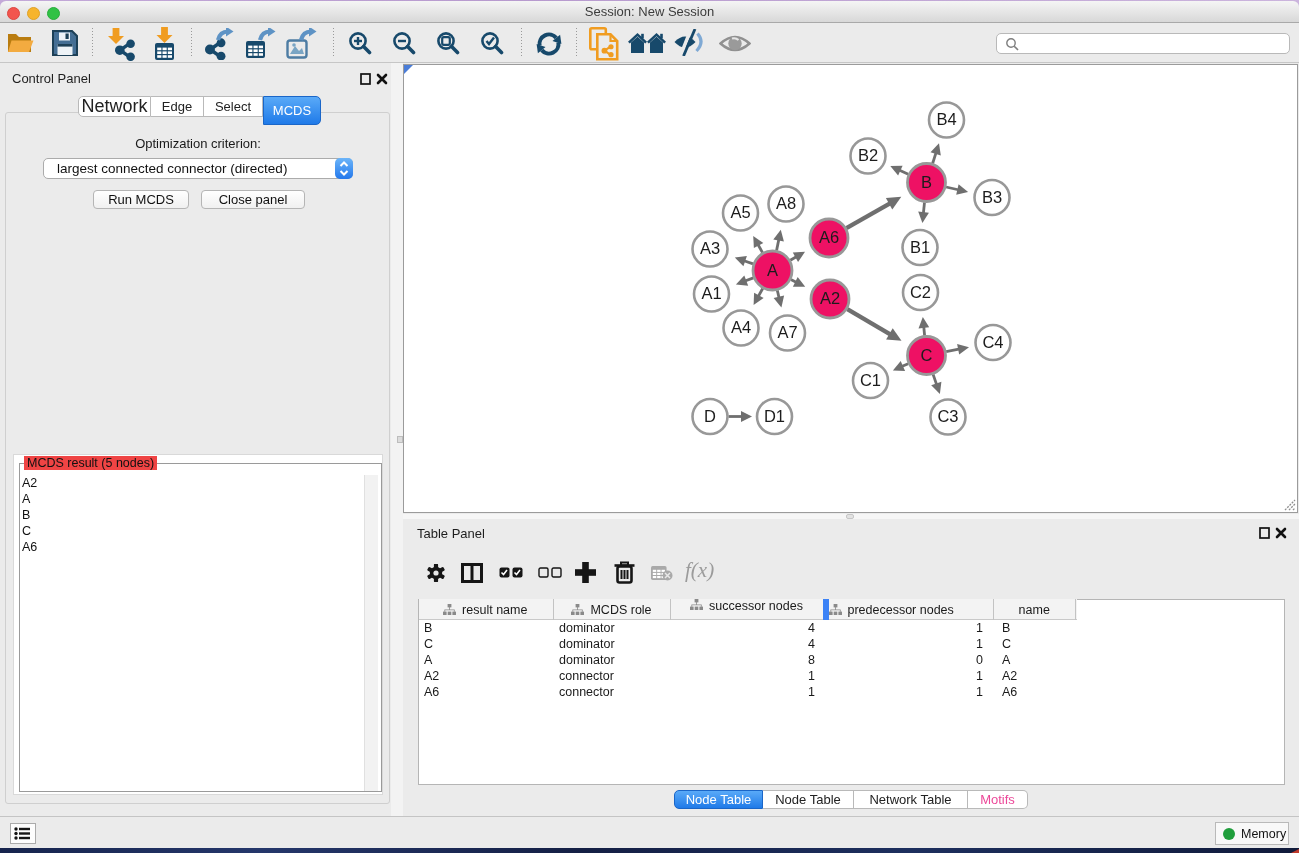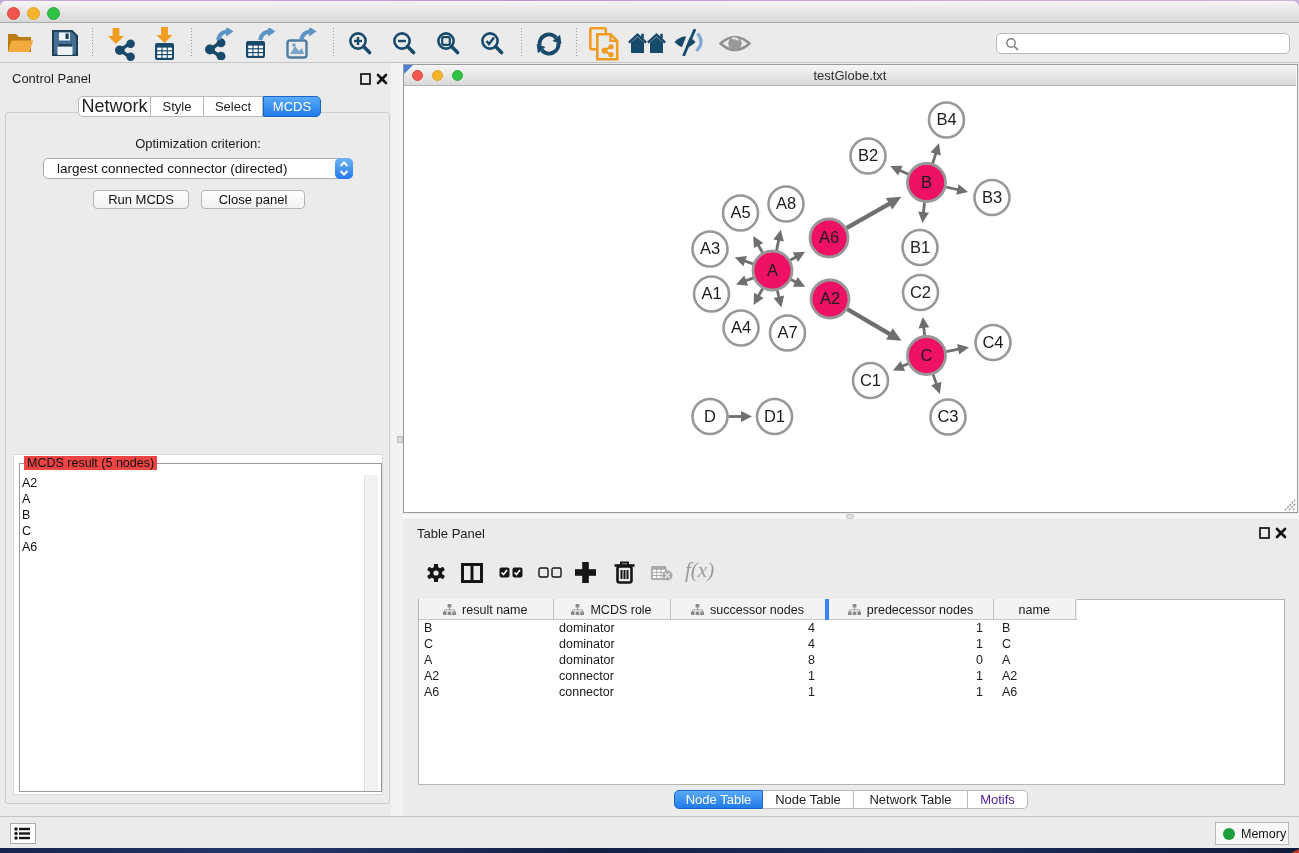--- a/index.html
+++ b/index.html
@@ -7,20 +7,21 @@
 <div class="abs" style="left:0;top:0;width:1299px;height:10px;background:linear-gradient(90deg,#c3a9d8,#b79ace 40%,#cbb4dd)"></div>
 <div class="abs" style="left:0;top:848px;width:1299px;height:5px;background:linear-gradient(90deg,#16244d,#25376b 20%,#141f44 45%,#1d2f5e 70%,#101a3a)"></div>
 <svg class="abs" style="left:1288px;top:849px" width="11" height="4" viewBox="0 0 11 4">
     <polygon points="11,0 11,4 3,4" fill="#c0392b"></polygon>
   </svg>
 
 <div class="abs" style="left:0;top:1px;width:1299px;height:22px;background:linear-gradient(#f5f5f5,#d8d8d8);border-bottom:1px solid #a9a9a9;border-radius:6px 6px 0 0">
   <div class="abs" style="left:7px;top:6px;width:13px;height:13px;border-radius:50%;background:#f2554e;border:1px solid #dd4741"></div>
   <div class="abs" style="left:27px;top:6px;width:13px;height:13px;border-radius:50%;background:#f6b42d;border:1px solid #e0a126"></div>
   <div class="abs" style="left:47px;top:6px;width:13px;height:13px;border-radius:50%;background:#30c245;border:1px solid #2aad3c"></div>
+  <div class="abs" style="left:0;top:3px;width:1299px;text-align:center;font-size:13px;color:#3c3c3c">Session: New Session</div>
 </div>
 
 <div class="abs" style="left:0;top:23px;width:1299px;height:40px;background:#ebebeb;border-bottom:1px solid #c6c6c6">
 </div>
 <div style="position:absolute;left:92px;top:28px;width:1px;height:30px;background-image:repeating-linear-gradient(#9a9a9a 0 1px,transparent 1px 3px)"></div>
 <div style="position:absolute;left:191px;top:28px;width:1px;height:30px;background-image:repeating-linear-gradient(#9a9a9a 0 1px,transparent 1px 3px)"></div>
 <div style="position:absolute;left:333px;top:28px;width:1px;height:30px;background-image:repeating-linear-gradient(#9a9a9a 0 1px,transparent 1px 3px)"></div>
 <div style="position:absolute;left:521px;top:28px;width:1px;height:30px;background-image:repeating-linear-gradient(#9a9a9a 0 1px,transparent 1px 3px)"></div>
 <div style="position:absolute;left:576px;top:28px;width:1px;height:30px;background-image:repeating-linear-gradient(#9a9a9a 0 1px,transparent 1px 3px)"></div>
 <svg style="position:absolute;left:7px;top:31px" width="27" height="24" viewBox="0 0 27 24">
@@ -180,23 +181,23 @@
     </svg>
 </div>
 
 <div class="abs" style="left:12px;top:71px;font-size:13px;color:#1e1e1e">Control Panel</div>
 <svg class="abs" style="left:360px;top:73px" width="28" height="12" viewBox="0 0 28 12">
   <rect x="1" y="1" width="9" height="10" fill="none" stroke="#111" stroke-width="1.7"></rect>
   <path d="M18,2 L26,10 M26,2 L18,10" stroke="#111" stroke-width="2.6" stroke-linecap="round"></path>
 </svg>
 <div class="abs" style="left:5px;top:112px;width:385px;height:692px;border:1px solid #cfcfcf;border-radius:3px"></div>
 <div style="position:absolute;left:78px;top:96px;width:73px;height:21px;background:#fff;color:#222;border:1px solid #b9b9b9;border-top-left-radius:5px;border-bottom-left-radius:5px;box-sizing:border-box;display:flex;align-items:center;justify-content:center;font-size:18px">Network</div>
-<div style="position:absolute;left:151px;top:96px;width:53px;height:21px;background:#fff;color:#222;border:1px solid #b9b9b9;border-left:none;box-sizing:border-box;display:flex;align-items:center;justify-content:center;font-size:13px">Style</div>
+<div style="position:absolute;left:151px;top:96px;width:53px;height:21px;background:#fff;color:#222;border:1px solid #b9b9b9;border-left:none;box-sizing:border-box;display:flex;align-items:center;justify-content:center;font-size:13px">Edge</div>
 <div style="position:absolute;left:204px;top:96px;width:59px;height:21px;background:#fff;color:#222;border:1px solid #b9b9b9;border-left:none;box-sizing:border-box;display:flex;align-items:center;justify-content:center;font-size:13px">Select</div>
-<div style="position:absolute;left:263px;top:96px;width:58px;height:21px;background:linear-gradient(#5aaaf8,#1f7ae8);color:#fff;border:1px solid #1a66c8;border-top-right-radius:5px;border-bottom-right-radius:5px;box-sizing:border-box;display:flex;align-items:center;justify-content:center;font-size:13px">MCDS</div>
+<div style="position:absolute;left:263px;top:96px;width:58px;height:29px;background:linear-gradient(#5aaaf8,#1f7ae8);color:#fff;border:1px solid #1a66c8;border-top-right-radius:5px;border-bottom-right-radius:5px;box-sizing:border-box;display:flex;align-items:center;justify-content:center;font-size:13px">MCDS</div>
 <div class="abs" style="left:5px;top:136px;width:386px;text-align:center;font-size:13px;color:#1a1a1a">Optimization criterion:</div>
 <div class="abs" style="left:43px;top:158px;width:310px;height:21px;background:#fff;border:1px solid #ababab;border-radius:5px">
   <div class="abs" style="left:13px;top:2px;font-size:13.5px;color:#111">largest connected connector (directed)</div>
   <div class="abs" style="right:-1px;top:-1px;width:18px;height:21px;border-radius:5px;background:linear-gradient(#6cb5f9,#2378ec)">
     <svg width="18" height="21" viewBox="0 0 18 21">
         <path d="M5.5,8 L9,4.5 L12.5,8" stroke="#fff" stroke-width="2" fill="none"></path>
         <path d="M5.5,13 L9,16.5 L12.5,13" stroke="#fff" stroke-width="2" fill="none"></path>
       </svg>
   </div>
 </div>
@@ -207,26 +208,20 @@
   <div class="abs" style="left:5px;top:8px;width:363px;height:329px;border:1px solid #9a9a9a"></div>
   <div class="abs" style="left:10px;top:1px;background:#ef4444;padding:0 3px;font-size:12.5px;color:#111">MCDS result (5 nodes)</div>
   <div class="abs" style="left:350px;top:20px;width:14px;height:316px;background:#f2f2f2;border-left:1px solid #e0e0e0"></div>
   <div class="abs" style="left:8px;top:20px;font-size:12.5px;color:#111;line-height:16px">A2<br>A<br>B<br>C<br>A6</div>
 </div>
 
 <div class="abs" style="left:391px;top:63px;width:12px;height:753px;background:#f3f3f3"></div>
 <div class="abs" style="left:397px;top:436px;width:6px;height:7px;background:#dcdcdc;border:1px solid #bdbdbd"></div>
 
 <div class="abs" style="left:403px;top:64px;width:895px;height:449px;background:#fff;border:1.5px solid #9b9b9b">
-  <div class="abs" style="left:0;top:0;width:892px;height:21px;background:linear-gradient(#f5f5f5,#dadada);border-bottom:1px solid #b3b3b3">
-    <div class="abs" style="left:8px;top:5px;width:11px;height:11px;border-radius:50%;background:#f2564f;border:1px solid #dd4741"></div>
-    <div class="abs" style="left:28px;top:5px;width:11px;height:11px;border-radius:50%;background:#f6b42d;border:1px solid #e0a126"></div>
-    <div class="abs" style="left:48px;top:5px;width:11px;height:11px;border-radius:50%;background:#30c245;border:1px solid #2aad3c"></div>
-    <div class="abs" style="left:0;top:3px;width:892px;text-align:center;font-size:13px;color:#2e2e2e">testGlobe.txt</div>
-  </div>
   <svg class="abs" style="left:0;top:0" width="9" height="9" viewBox="0 0 9 9">
       <polygon points="0,0 9,0 0,9" fill="#4a7dd8"></polygon>
     </svg>
   <svg class="abs" style="right:1px;bottom:1px" width="13" height="13" viewBox="0 0 13 13">
     <g stroke="#8e8e8e" stroke-width="1.3" stroke-dasharray="2 1.2">
         <line x1="2" y1="12" x2="12" y2="2"></line>
         <line x1="6" y1="12" x2="12" y2="6"></line>
         <line x1="10" y1="12" x2="12" y2="10"></line>
       </g>
   </svg>
@@ -403,33 +398,33 @@
         <g fill="#8a8a8a">
           <rect x="4.6" y="0" width="3.8" height="3.4"></rect>
           <rect x="0" y="7.6" width="3.6" height="3.4"></rect>
           <rect x="4.7" y="7.6" width="3.6" height="3.4"></rect>
           <rect x="9.4" y="7.6" width="3.6" height="3.4"></rect>
           <path d="M6.2,3 h0.8 v2.5 h-0.8 Z M1.4,7.8 h0.8 V6.3 h8.7 v1.5 h0.8 V5.5 H1.4 Z"></path>
         </g>
       </svg>
       <span>MCDS role</span>
     </div>
-    <div style="position:absolute;left:670.5px;top:599px;width:158.0px;height:21px;border-right:4px solid #3b82f6;display:flex;align-items:center;justify-content:center;gap:6px">
+    <div style="position:absolute;left:670.5px;top:599px;width:158.0px;height:21px;border-right:6px solid #3b82f6;display:flex;align-items:flex-start;justify-content:center;gap:6px">
       <svg width="13" height="12" viewBox="0 0 13 12" style="vertical-align:-1px">
         <g fill="#8a8a8a">
           <rect x="4.6" y="0" width="3.8" height="3.4"></rect>
           <rect x="0" y="7.6" width="3.6" height="3.4"></rect>
           <rect x="4.7" y="7.6" width="3.6" height="3.4"></rect>
           <rect x="9.4" y="7.6" width="3.6" height="3.4"></rect>
           <path d="M6.2,3 h0.8 v2.5 h-0.8 Z M1.4,7.8 h0.8 V6.3 h8.7 v1.5 h0.8 V5.5 H1.4 Z"></path>
         </g>
       </svg>
       <span>successor nodes</span>
     </div>
-    <div style="position:absolute;left:828.5px;top:599px;width:165.0px;height:21px;border-right:1px solid #c3c3c3;display:flex;align-items:center;justify-content:center;gap:6px">
+    <div style="position:absolute;left:828.5px;top:599px;width:165.0px;height:21px;border-right:1px solid #c3c3c3;display:flex;align-items:center;gap:6px">
       <svg width="13" height="12" viewBox="0 0 13 12" style="vertical-align:-1px">
         <g fill="#8a8a8a">
           <rect x="4.6" y="0" width="3.8" height="3.4"></rect>
           <rect x="0" y="7.6" width="3.6" height="3.4"></rect>
           <rect x="4.7" y="7.6" width="3.6" height="3.4"></rect>
           <rect x="9.4" y="7.6" width="3.6" height="3.4"></rect>
           <path d="M6.2,3 h0.8 v2.5 h-0.8 Z M1.4,7.8 h0.8 V6.3 h8.7 v1.5 h0.8 V5.5 H1.4 Z"></path>
         </g>
       </svg>
       <span>predecessor nodes</span>
@@ -461,21 +456,21 @@
     <div style="position:absolute;left:1002px;top:669px">A2</div>
     <div style="position:absolute;left:424px;top:685px">A6</div>
     <div style="position:absolute;left:559px;top:685px">connector</div>
     <div style="position:absolute;left:700px;top:685px;width:115px;text-align:right">1</div>
     <div style="position:absolute;left:860px;top:685px;width:123px;text-align:right">1</div>
     <div style="position:absolute;left:1002px;top:685px">A6</div>
   </div>
 <div style="position:absolute;left:674px;top:790px;width:89px;height:19px;background:linear-gradient(#5aaaf8,#1f7ae8);color:#fff;border:1px solid #1a66c8;border-top-left-radius:5px;border-bottom-left-radius:5px;box-sizing:border-box;display:flex;align-items:center;justify-content:center;font-size:13px">Node Table</div>
 <div style="position:absolute;left:763px;top:790px;width:91px;height:19px;background:#fff;color:#222;border:1px solid #b9b9b9;border-left:none;box-sizing:border-box;display:flex;align-items:center;justify-content:center;font-size:13px">Node Table</div>
 <div style="position:absolute;left:854px;top:790px;width:114px;height:19px;background:#fff;color:#222;border:1px solid #b9b9b9;border-left:none;box-sizing:border-box;display:flex;align-items:center;justify-content:center;font-size:13px">Network Table</div>
-<div style="position:absolute;left:968px;top:790px;width:60px;height:19px;background:#fff;color:#4c1d95;border:1px solid #b9b9b9;border-left:none;border-top-right-radius:5px;border-bottom-right-radius:5px;box-sizing:border-box;display:flex;align-items:center;justify-content:center;font-size:13px">Motifs</div>
+<div style="position:absolute;left:968px;top:790px;width:60px;height:19px;background:#fff;color:#ec4899;border:1px solid #b9b9b9;border-left:none;border-top-right-radius:5px;border-bottom-right-radius:5px;box-sizing:border-box;display:flex;align-items:center;justify-content:center;font-size:13px">Motifs</div>
 
 <div class="abs" style="left:0;top:816px;width:1299px;height:32px;background:#ebebeb;border-top:1px solid #c4c4c4"></div>
 <div class="abs" style="left:10px;top:823px;width:26px;height:21px;background:#fdfdfd;border:1px solid #ababab">
   <svg width="24" height="19" viewBox="0 0 24 19">
       <g fill="#161616">
         <circle cx="5" cy="5" r="1.7"></circle>
         <circle cx="5" cy="9.5" r="1.7"></circle>
         <circle cx="5" cy="14" r="1.7"></circle>
         <rect x="8" y="3.8" width="11" height="2.4"></rect>
         <rect x="8" y="8.3" width="11" height="2.4"></rect>

